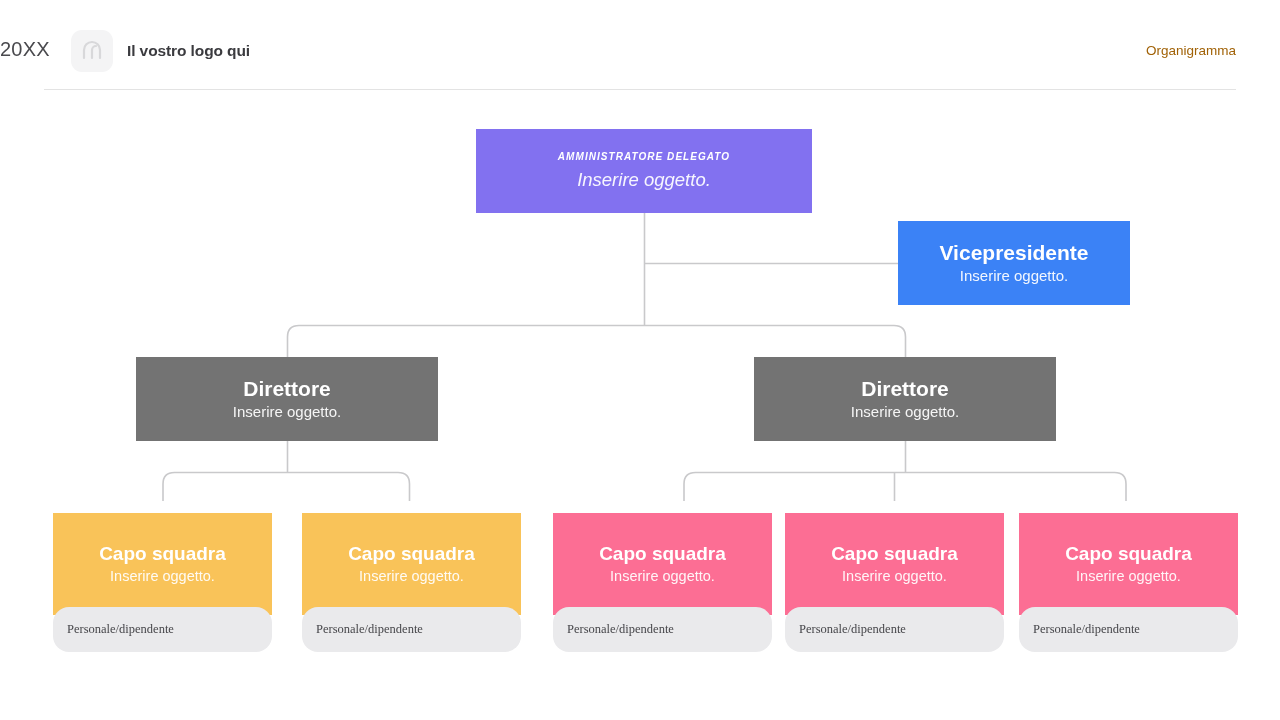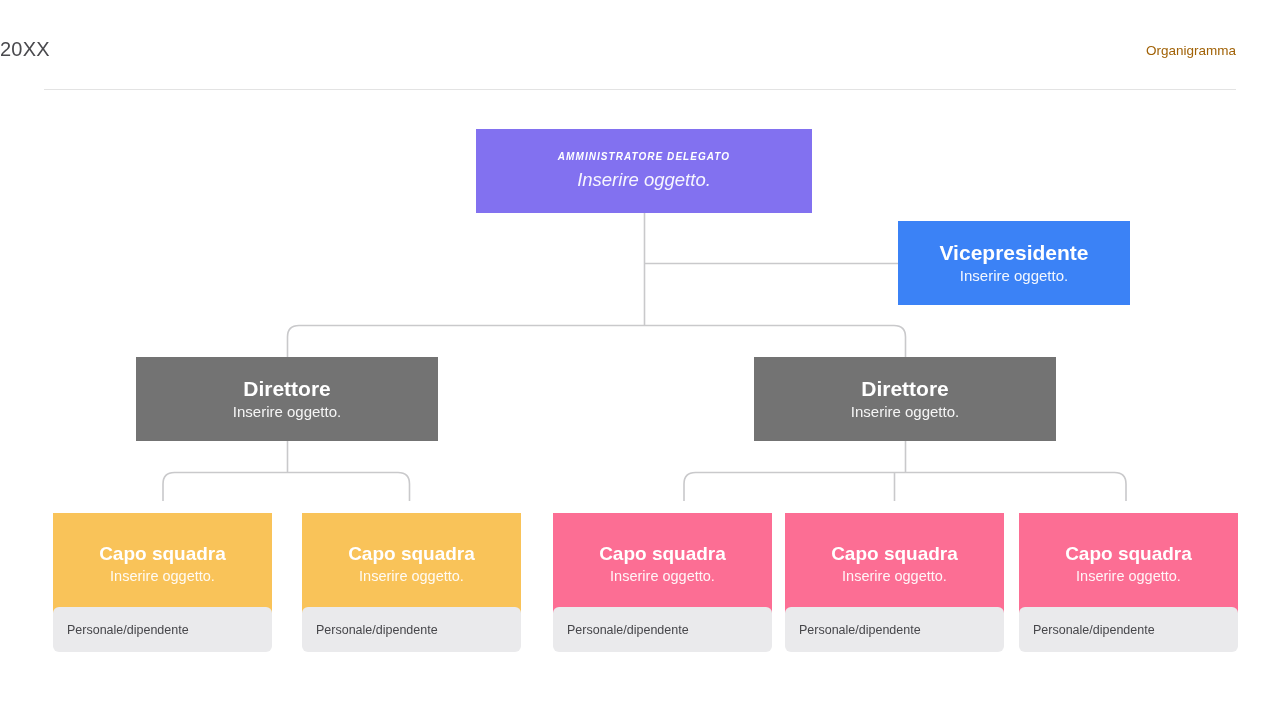--- a/index.html
+++ b/index.html
@@ -150,40 +150,50 @@
   #node-lead-3 { left: 553px; }
   #node-lead-4 { left: 785px; }
   #node-lead-5 { left: 1019px; }
 
   
   .node-staff {
     position: absolute;
     top: 607px;
     width: 219px; height: 45px;
     background: #eaeaec;
-    border-radius: 6px;
+    border-radius: 16px;
     display: flex;
     align-items: center;
     padding-left: 14px;
     color: #46464a;
     font-size: 12.5px;
+    font-family: Liberation Serif, serif;
   }
   #node-staff-1 { left: 53px; }
   #node-staff-2 { left: 302px; }
   #node-staff-3 { left: 553px; }
   #node-staff-4 { left: 785px; }
   #node-staff-5 { left: 1019px; }
 </style>
 </head>
 <body>
 
 <div id="page">
 
   <div id="header">
 
+    <div id="brand">
+      <div id="logo-mark">
+        <svg width="24" height="24" viewBox="0 0 24 24" aria-hidden="true">
+          <path d="M4 19 L4 11 A8 8 0 0 1 20 11 L20 19" fill="none" stroke="#d8d8da" stroke-width="2.2" stroke-linecap="round"></path>
+          <path d="M12 19 L12 11 A4 4 0 0 1 16 7" fill="none" stroke="#d8d8da" stroke-width="2.2" stroke-linecap="round"></path>
+        </svg>
+      </div>
+      <div id="brand-name">Il vostro logo qui</div>
+    </div>
 
     <div id="deck-year">20XX</div>
     <div id="deck-section">Organigramma</div>
     <div id="header-rule"></div>
   </div>
 
   <svg id="connectors" viewBox="0 0 1280 720" width="1280" height="720">
     <g fill="none" stroke="#c9c9cb" stroke-width="1.6" stroke-linecap="butt">
 
       <path d="M644.5 213 L644.5 325.5"></path>

